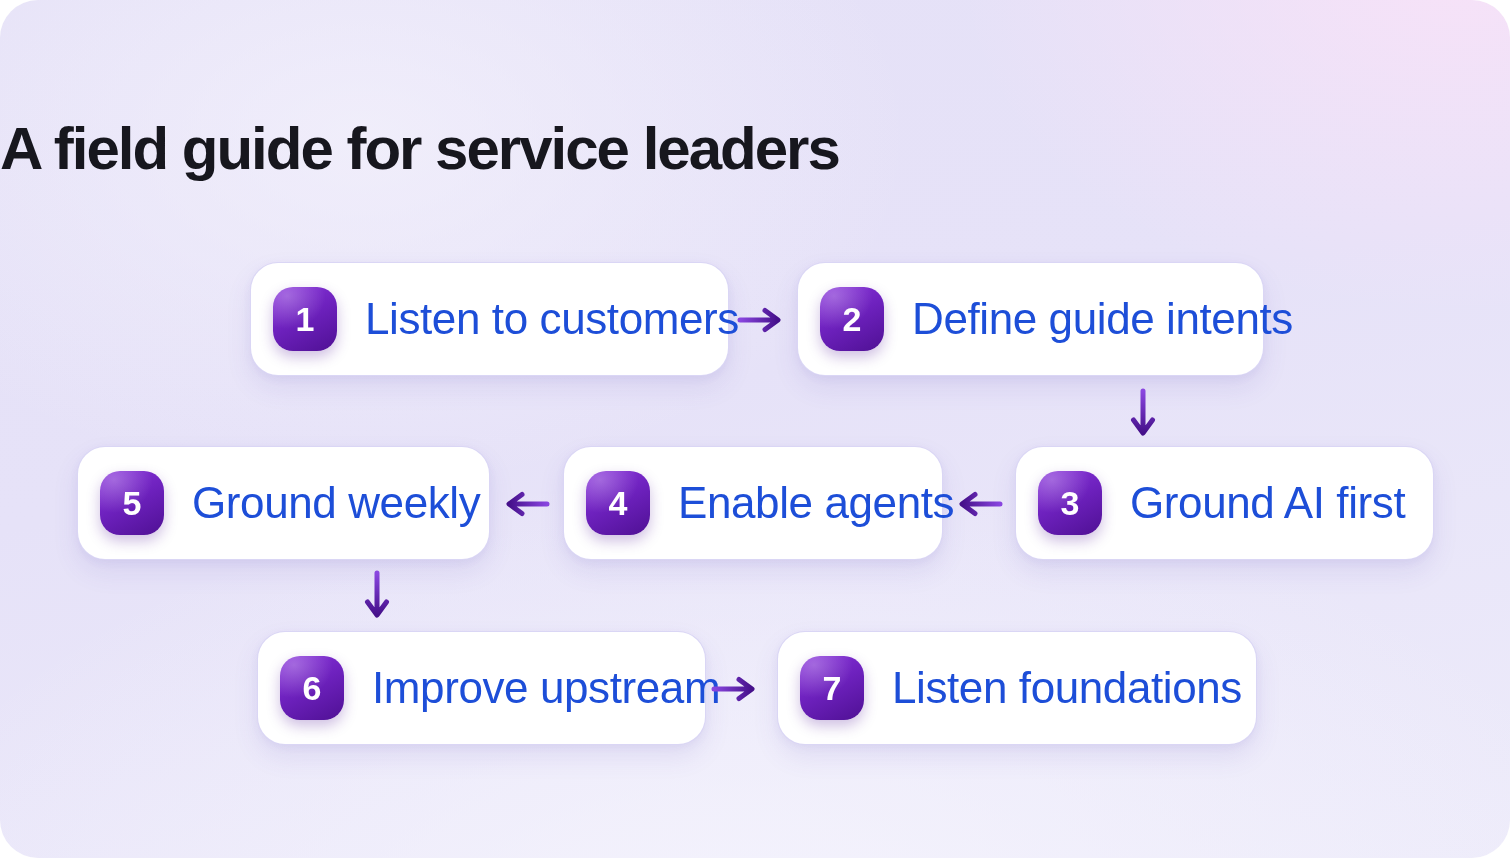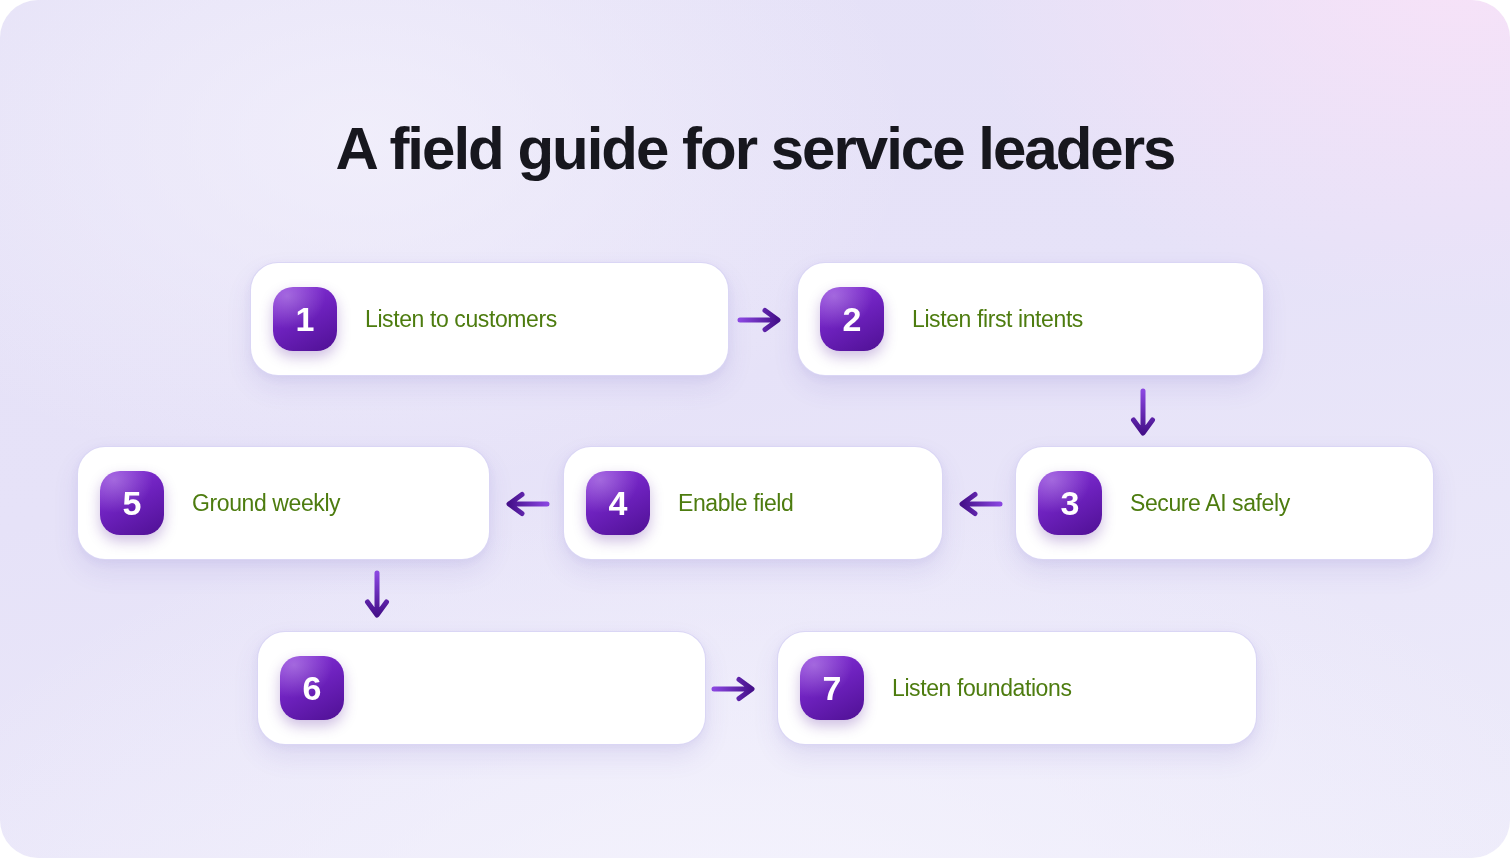--- a/index.html
+++ b/index.html
@@ -15,21 +15,21 @@
     overflow: hidden;
     background:
       radial-gradient(820px 560px at 97% -4%, rgba(248,226,248,0.95), rgba(248,226,248,0) 62%),
       radial-gradient(1000px 640px at 24% 16%, rgba(244,242,252,0.75), rgba(244,242,252,0) 55%),
       radial-gradient(1300px 700px at 50% 112%, rgba(245,244,253,0.95), rgba(245,244,253,0) 70%),
       linear-gradient(168deg, #e5e1f7 0%, #e6e2f8 45%, #edebfa 100%);
   }
   .title {
     position: absolute;
     left: 0; right: 0; top: 114px;
-    text-align: center;
+    text-align: left;
     font-size: 60px;
     font-weight: 700;
     letter-spacing: -2px;
     color: #17171e;
   }
   .card {
     position: absolute;
     height: 114px;
     background: #ffffff;
     border: 1.5px solid rgba(187,180,236,0.55);
@@ -52,23 +52,23 @@
     display: flex;
     align-items: center;
     justify-content: center;
   }
   .badge span {
     color: #ffffff;
     font-size: 34px;
     font-weight: 700;
   }
   .label {
-    font-size: 23px;
+    font-size: 44px;
     font-weight: 500;
-    color: #4d7c0f;
+    color: #1d4ed8;
     letter-spacing: -0.4px;
   }
   .arrow { position: absolute; }
   .arrow svg { display: block; }
 </style>
 </head>
 <body>
 
 <div class="canvas">
 
@@ -101,21 +101,21 @@
   <div class="arrow" style="left:737px; top:306px;">
     <svg width="48" height="28" viewBox="0 0 48 28" fill="none">
       <path d="M3 14 H40 M28 4.5 L41 14 L28 23.5" stroke="url(#gradRight)" stroke-width="5" stroke-linecap="round" stroke-linejoin="round"></path>
     </svg>
   </div>
 
   <div class="card" style="left:797px; top:262px; width:467px;">
     <span class="badge">
         <span>2</span>
       </span>
-    <span class="label">Listen first intents</span>
+    <span class="label">Define guide intents</span>
   </div>
 
   <div class="arrow" style="left:1129px; top:388px;">
     <svg width="28" height="52" viewBox="0 0 28 52" fill="none">
       <path d="M14 3 V44 M4.5 32 L14 45 L23.5 32" stroke="url(#gradDown)" stroke-width="5" stroke-linecap="round" stroke-linejoin="round"></path>
     </svg>
   </div>
 
   <div class="card" style="left:77px; top:446px; width:413px;">
     <span class="badge">
@@ -127,46 +127,47 @@
   <div class="arrow" style="left:502px; top:490px;">
     <svg width="48" height="28" viewBox="0 0 48 28" fill="none">
       <path d="M45 14 H8 M20 4.5 L7 14 L20 23.5" stroke="url(#gradLeft)" stroke-width="5" stroke-linecap="round" stroke-linejoin="round"></path>
     </svg>
   </div>
 
   <div class="card" style="left:563px; top:446px; width:380px;">
     <span class="badge">
         <span>4</span>
       </span>
-    <span class="label">Enable field</span>
+    <span class="label">Enable agents</span>
   </div>
 
   <div class="arrow" style="left:955px; top:490px;">
     <svg width="48" height="28" viewBox="0 0 48 28" fill="none">
       <path d="M45 14 H8 M20 4.5 L7 14 L20 23.5" stroke="url(#gradLeft)" stroke-width="5" stroke-linecap="round" stroke-linejoin="round"></path>
     </svg>
   </div>
 
   <div class="card" style="left:1015px; top:446px; width:419px;">
     <span class="badge">
         <span>3</span>
       </span>
-    <span class="label">Secure AI safely</span>
+    <span class="label">Ground AI first</span>
   </div>
 
   <div class="arrow" style="left:363px; top:570px;">
     <svg width="28" height="52" viewBox="0 0 28 52" fill="none">
       <path d="M14 3 V44 M4.5 32 L14 45 L23.5 32" stroke="url(#gradDown)" stroke-width="5" stroke-linecap="round" stroke-linejoin="round"></path>
     </svg>
   </div>
 
   <div class="card" style="left:257px; top:631px; width:449px;">
     <span class="badge">
         <span>6</span>
       </span>
+    <span class="label">Improve upstream</span>
   </div>
 
   <div class="arrow" style="left:711px; top:675px;">
     <svg width="48" height="28" viewBox="0 0 48 28" fill="none">
       <path d="M3 14 H40 M28 4.5 L41 14 L28 23.5" stroke="url(#gradRight)" stroke-width="5" stroke-linecap="round" stroke-linejoin="round"></path>
     </svg>
   </div>
 
   <div class="card" style="left:777px; top:631px; width:480px;">
     <span class="badge">

